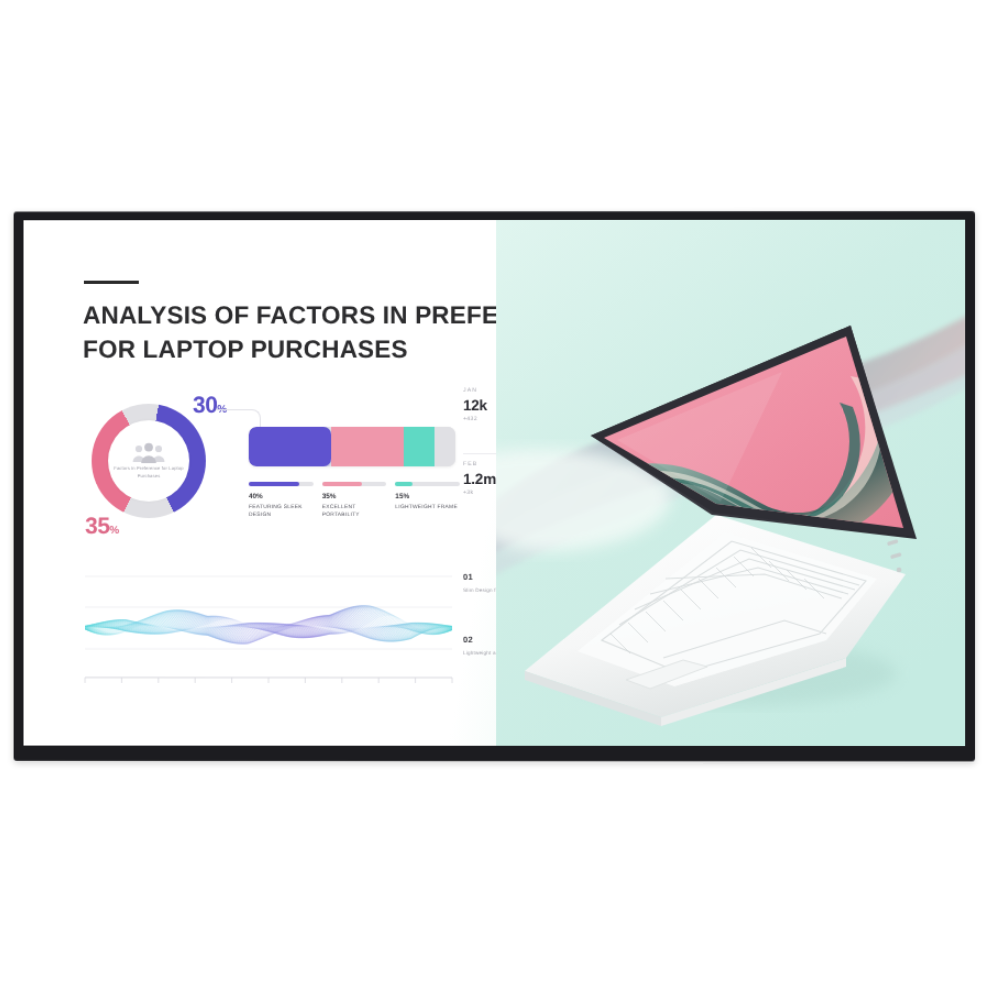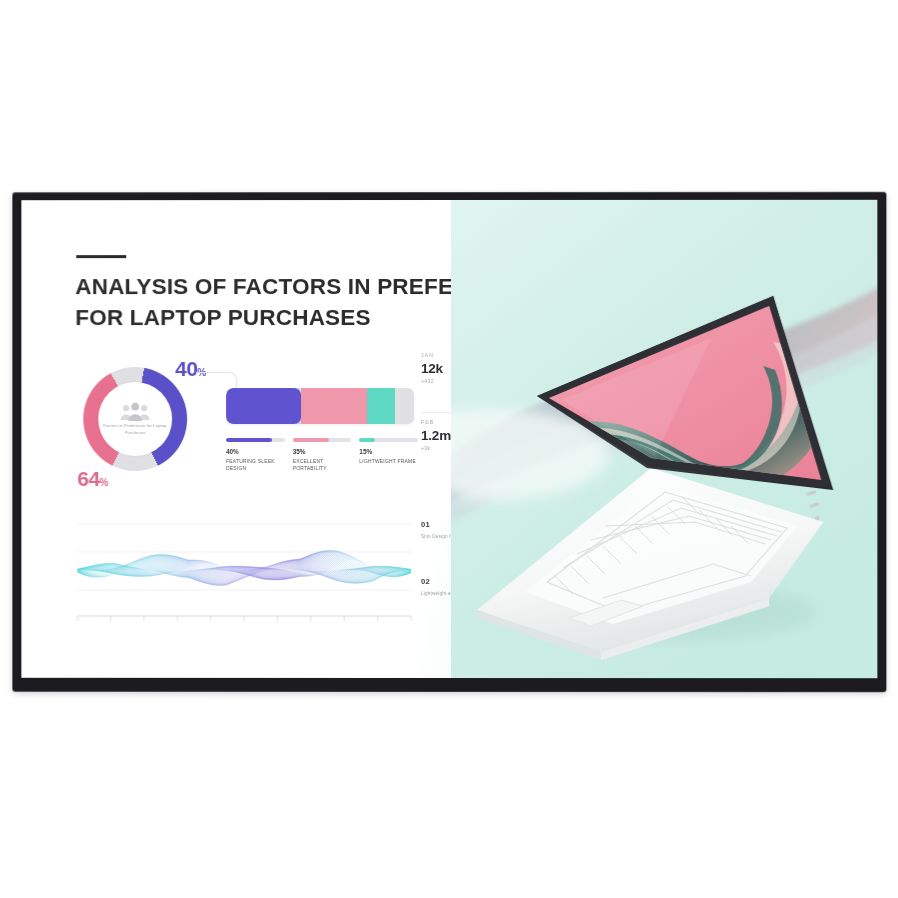--- a/index.html
+++ b/index.html
@@ -187,24 +187,24 @@
               <circle cx="8" cy="6" r="3.1" fill="#d9d9df"></circle>
               <path d="M2.6 18c0-3.1 2.4-5.4 5.4-5.4s5.4 2.3 5.4 5.4z" fill="#d9d9df"></path>
               <circle cx="26" cy="6" r="3.1" fill="#d9d9df"></circle>
               <path d="M20.6 18c0-3.1 2.4-5.4 5.4-5.4s5.4 2.3 5.4 5.4z" fill="#d9d9df"></path>
               <circle cx="17" cy="4.6" r="3.9" fill="#c4c4cc"></circle>
               <path d="M10.2 19c0-3.8 3-6.8 6.8-6.8s6.8 3 6.8 6.8z" fill="#c4c4cc"></path>
             </svg>
             <div class="donut-caption">Factors in Preference for Laptop Purchases</div>
           </div>
           <div class="pct-big" id="pct-40">
-            <span>40</span><span class="pct-sym">%</span>
+            <span>30</span><span class="pct-sym">%</span>
           </div>
           <div class="pct-big" id="pct-35">
-            <span>64</span><span class="pct-sym">%</span>
+            <span>35</span><span class="pct-sym">%</span>
           </div>
         </div>
 
         <div id="connector"></div>
 
         <div id="stacked-bar">
             <div class="seg s0" title="Featuring Sleek Design: 40%" style="width: 40%; background: rgb(95, 83, 207);"></div>
             <div class="seg s1" title="Excellent Portability: 35%" style="width: 35%; background: rgb(239, 151, 171);"></div>
             <div class="seg s2" title="Lightweight Frame: 15%" style="width: 15%; background: rgb(95, 217, 196);"></div>
             <div class="seg s3" title="Other: 10%" style="width: 10%; background: rgb(224, 224, 228);"></div>

